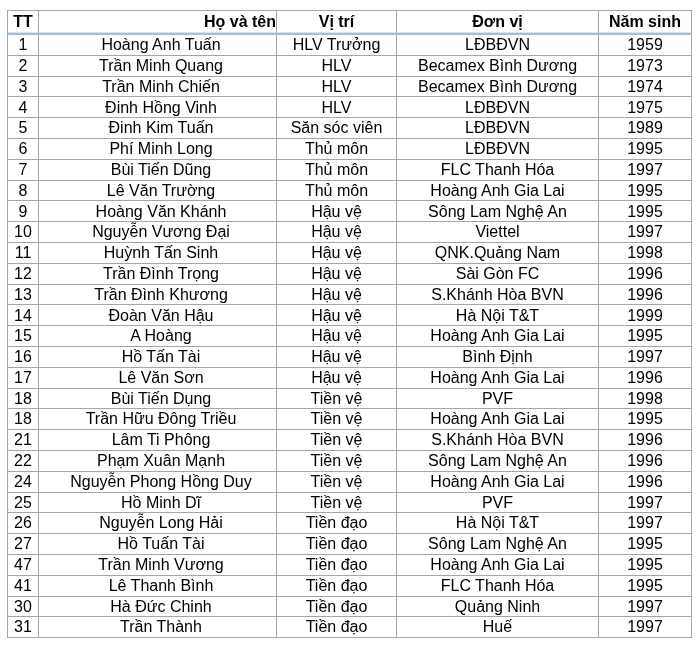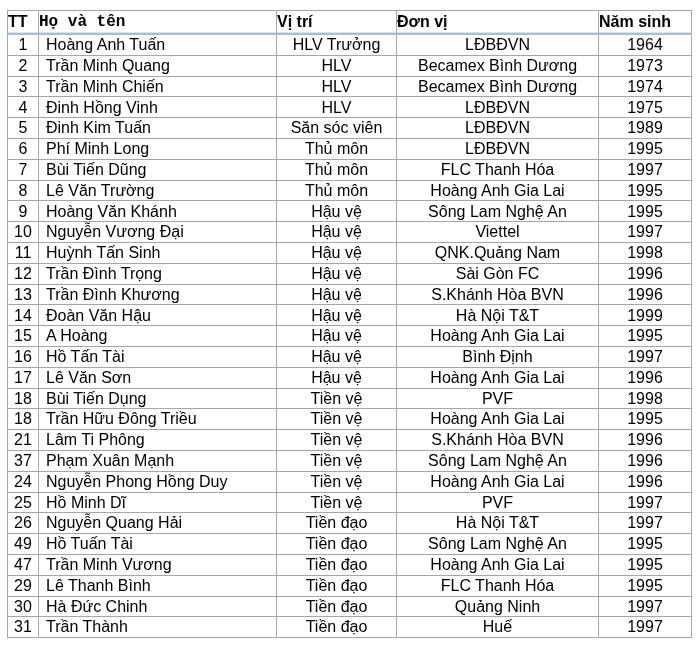--- a/index.html
+++ b/index.html
@@ -31,37 +31,36 @@
     border: 1px solid #a6a6a6;
     padding: 0;
     white-space: nowrap;
     overflow: hidden;
     vertical-align: middle;
   }
   table.squad thead th {
     font-weight: bold;
     height: 22px;
     line-height: 22px;
-    text-align: left;
+    text-align: center;
     border-bottom: 2px solid #a9bcd8;
     box-shadow: inset 0 -1px 0 #d9e2ef;
   }
   table.squad tbody td {
     height: 19.8px;
     line-height: 19.5px;
     text-align: center;
   }
   table.squad .col-name {
-    text-align: left;
+    text-align: center;
     padding-left: 7px;
   }
   table.squad thead th.col-name {
-    text-align: left;
+    text-align: right;
     padding-left: 0;
-    font-family: Liberation Mono, monospace;
   }
 </style>
 </head>
 <body>
 
 <div class="table-wrap">
   <table class="squad">
     <colgroup>
       <col style="width:31px">
       <col style="width:238px">
@@ -77,21 +76,21 @@
         <th class="col-unit">Đơn vị</th>
         <th class="col-year">Năm sinh</th>
       </tr>
     </thead>
     <tbody>
         <tr>
           <td class="col-tt">1</td>
           <td class="col-name">Hoàng Anh Tuấn</td>
           <td class="col-position">HLV Trưởng</td>
           <td class="col-unit">LĐBĐVN</td>
-          <td class="col-year">1964</td>
+          <td class="col-year">1959</td>
         </tr>
         <tr>
           <td class="col-tt">2</td>
           <td class="col-name">Trần Minh Quang</td>
           <td class="col-position">HLV</td>
           <td class="col-unit">Becamex Bình Dương</td>
           <td class="col-year">1973</td>
         </tr>
         <tr>
           <td class="col-tt">3</td>
@@ -213,21 +212,21 @@
           <td class="col-year">1995</td>
         </tr>
         <tr>
           <td class="col-tt">21</td>
           <td class="col-name">Lâm Ti Phông</td>
           <td class="col-position">Tiền vệ</td>
           <td class="col-unit">S.Khánh Hòa BVN</td>
           <td class="col-year">1996</td>
         </tr>
         <tr>
-          <td class="col-tt">37</td>
+          <td class="col-tt">22</td>
           <td class="col-name">Phạm Xuân Mạnh</td>
           <td class="col-position">Tiền vệ</td>
           <td class="col-unit">Sông Lam Nghệ An</td>
           <td class="col-year">1996</td>
         </tr>
         <tr>
           <td class="col-tt">24</td>
           <td class="col-name">Nguyễn Phong Hồng Duy</td>
           <td class="col-position">Tiền vệ</td>
           <td class="col-unit">Hoàng Anh Gia Lai</td>
@@ -235,41 +234,41 @@
         </tr>
         <tr>
           <td class="col-tt">25</td>
           <td class="col-name">Hồ Minh Dĩ</td>
           <td class="col-position">Tiền vệ</td>
           <td class="col-unit">PVF</td>
           <td class="col-year">1997</td>
         </tr>
         <tr>
           <td class="col-tt">26</td>
-          <td class="col-name">Nguyễn Quang Hải</td>
+          <td class="col-name">Nguyễn Long Hải</td>
           <td class="col-position">Tiền đạo</td>
           <td class="col-unit">Hà Nội T&amp;T</td>
           <td class="col-year">1997</td>
         </tr>
         <tr>
-          <td class="col-tt">49</td>
+          <td class="col-tt">27</td>
           <td class="col-name">Hồ Tuấn Tài</td>
           <td class="col-position">Tiền đạo</td>
           <td class="col-unit">Sông Lam Nghệ An</td>
           <td class="col-year">1995</td>
         </tr>
         <tr>
           <td class="col-tt">47</td>
           <td class="col-name">Trần Minh Vương</td>
           <td class="col-position">Tiền đạo</td>
           <td class="col-unit">Hoàng Anh Gia Lai</td>
           <td class="col-year">1995</td>
         </tr>
         <tr>
-          <td class="col-tt">29</td>
+          <td class="col-tt">41</td>
           <td class="col-name">Lê Thanh Bình</td>
           <td class="col-position">Tiền đạo</td>
           <td class="col-unit">FLC Thanh Hóa</td>
           <td class="col-year">1995</td>
         </tr>
         <tr>
           <td class="col-tt">30</td>
           <td class="col-name">Hà Đức Chinh</td>
           <td class="col-position">Tiền đạo</td>
           <td class="col-unit">Quảng Ninh</td>

